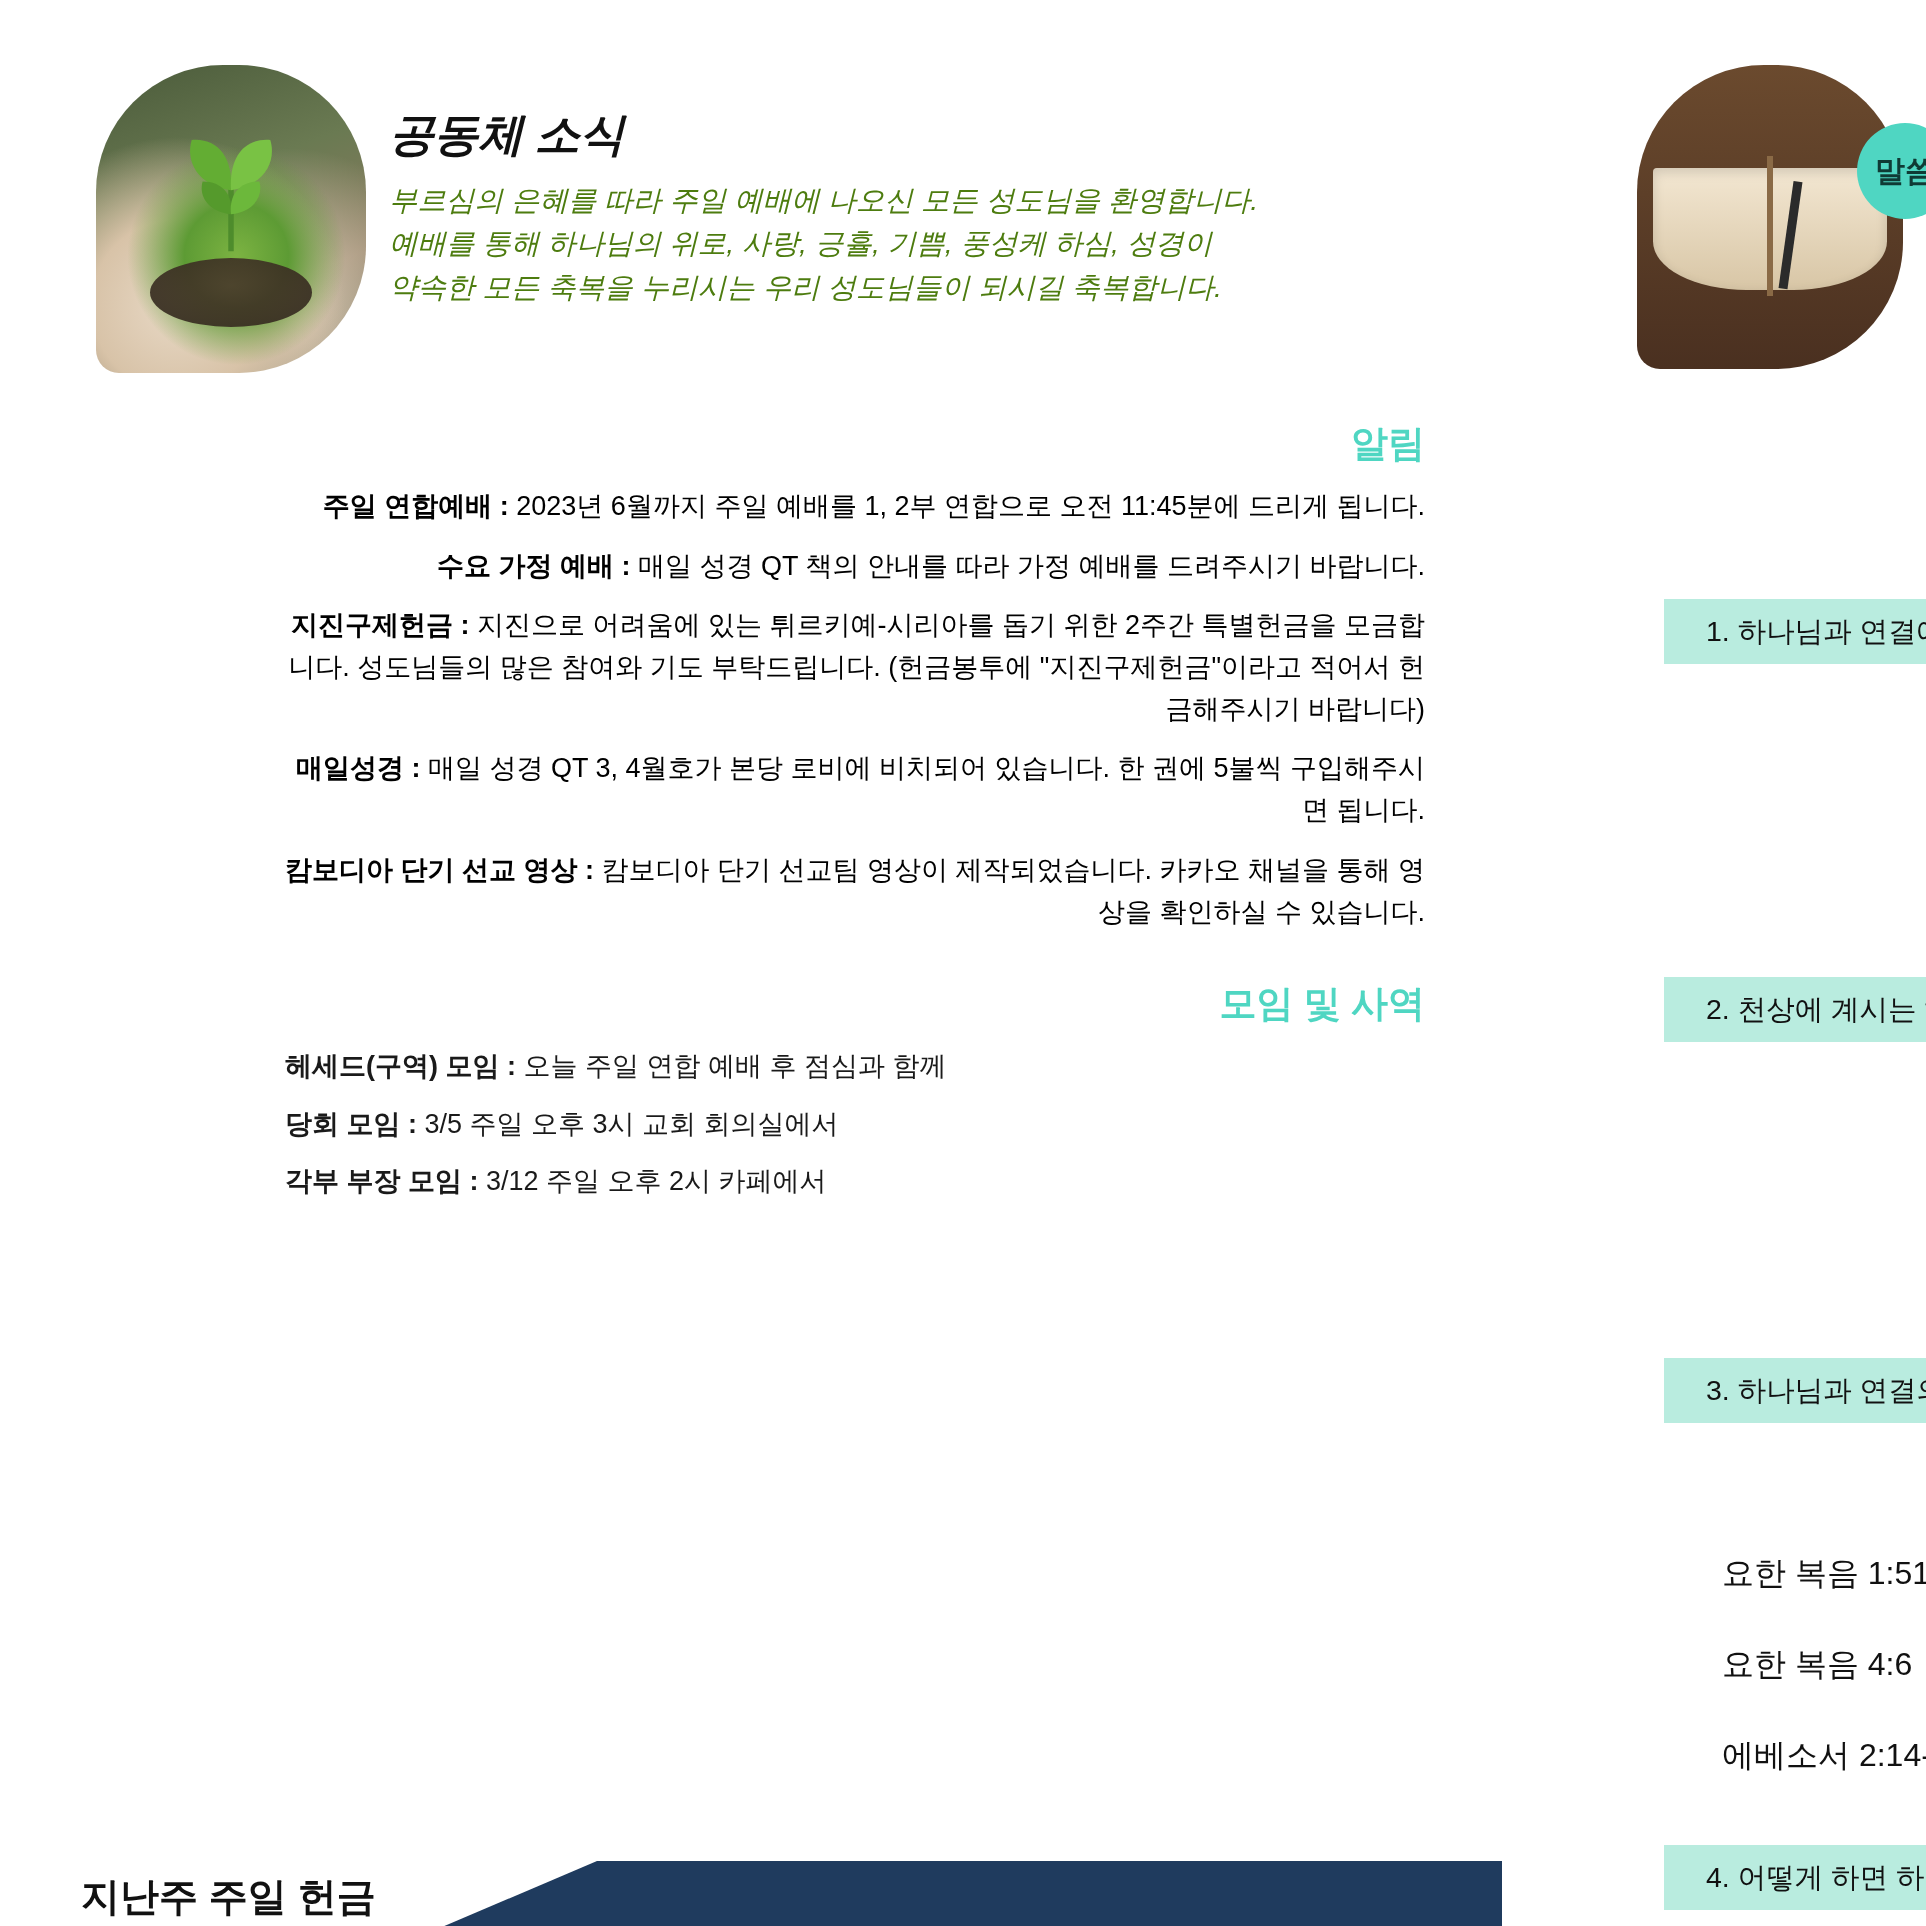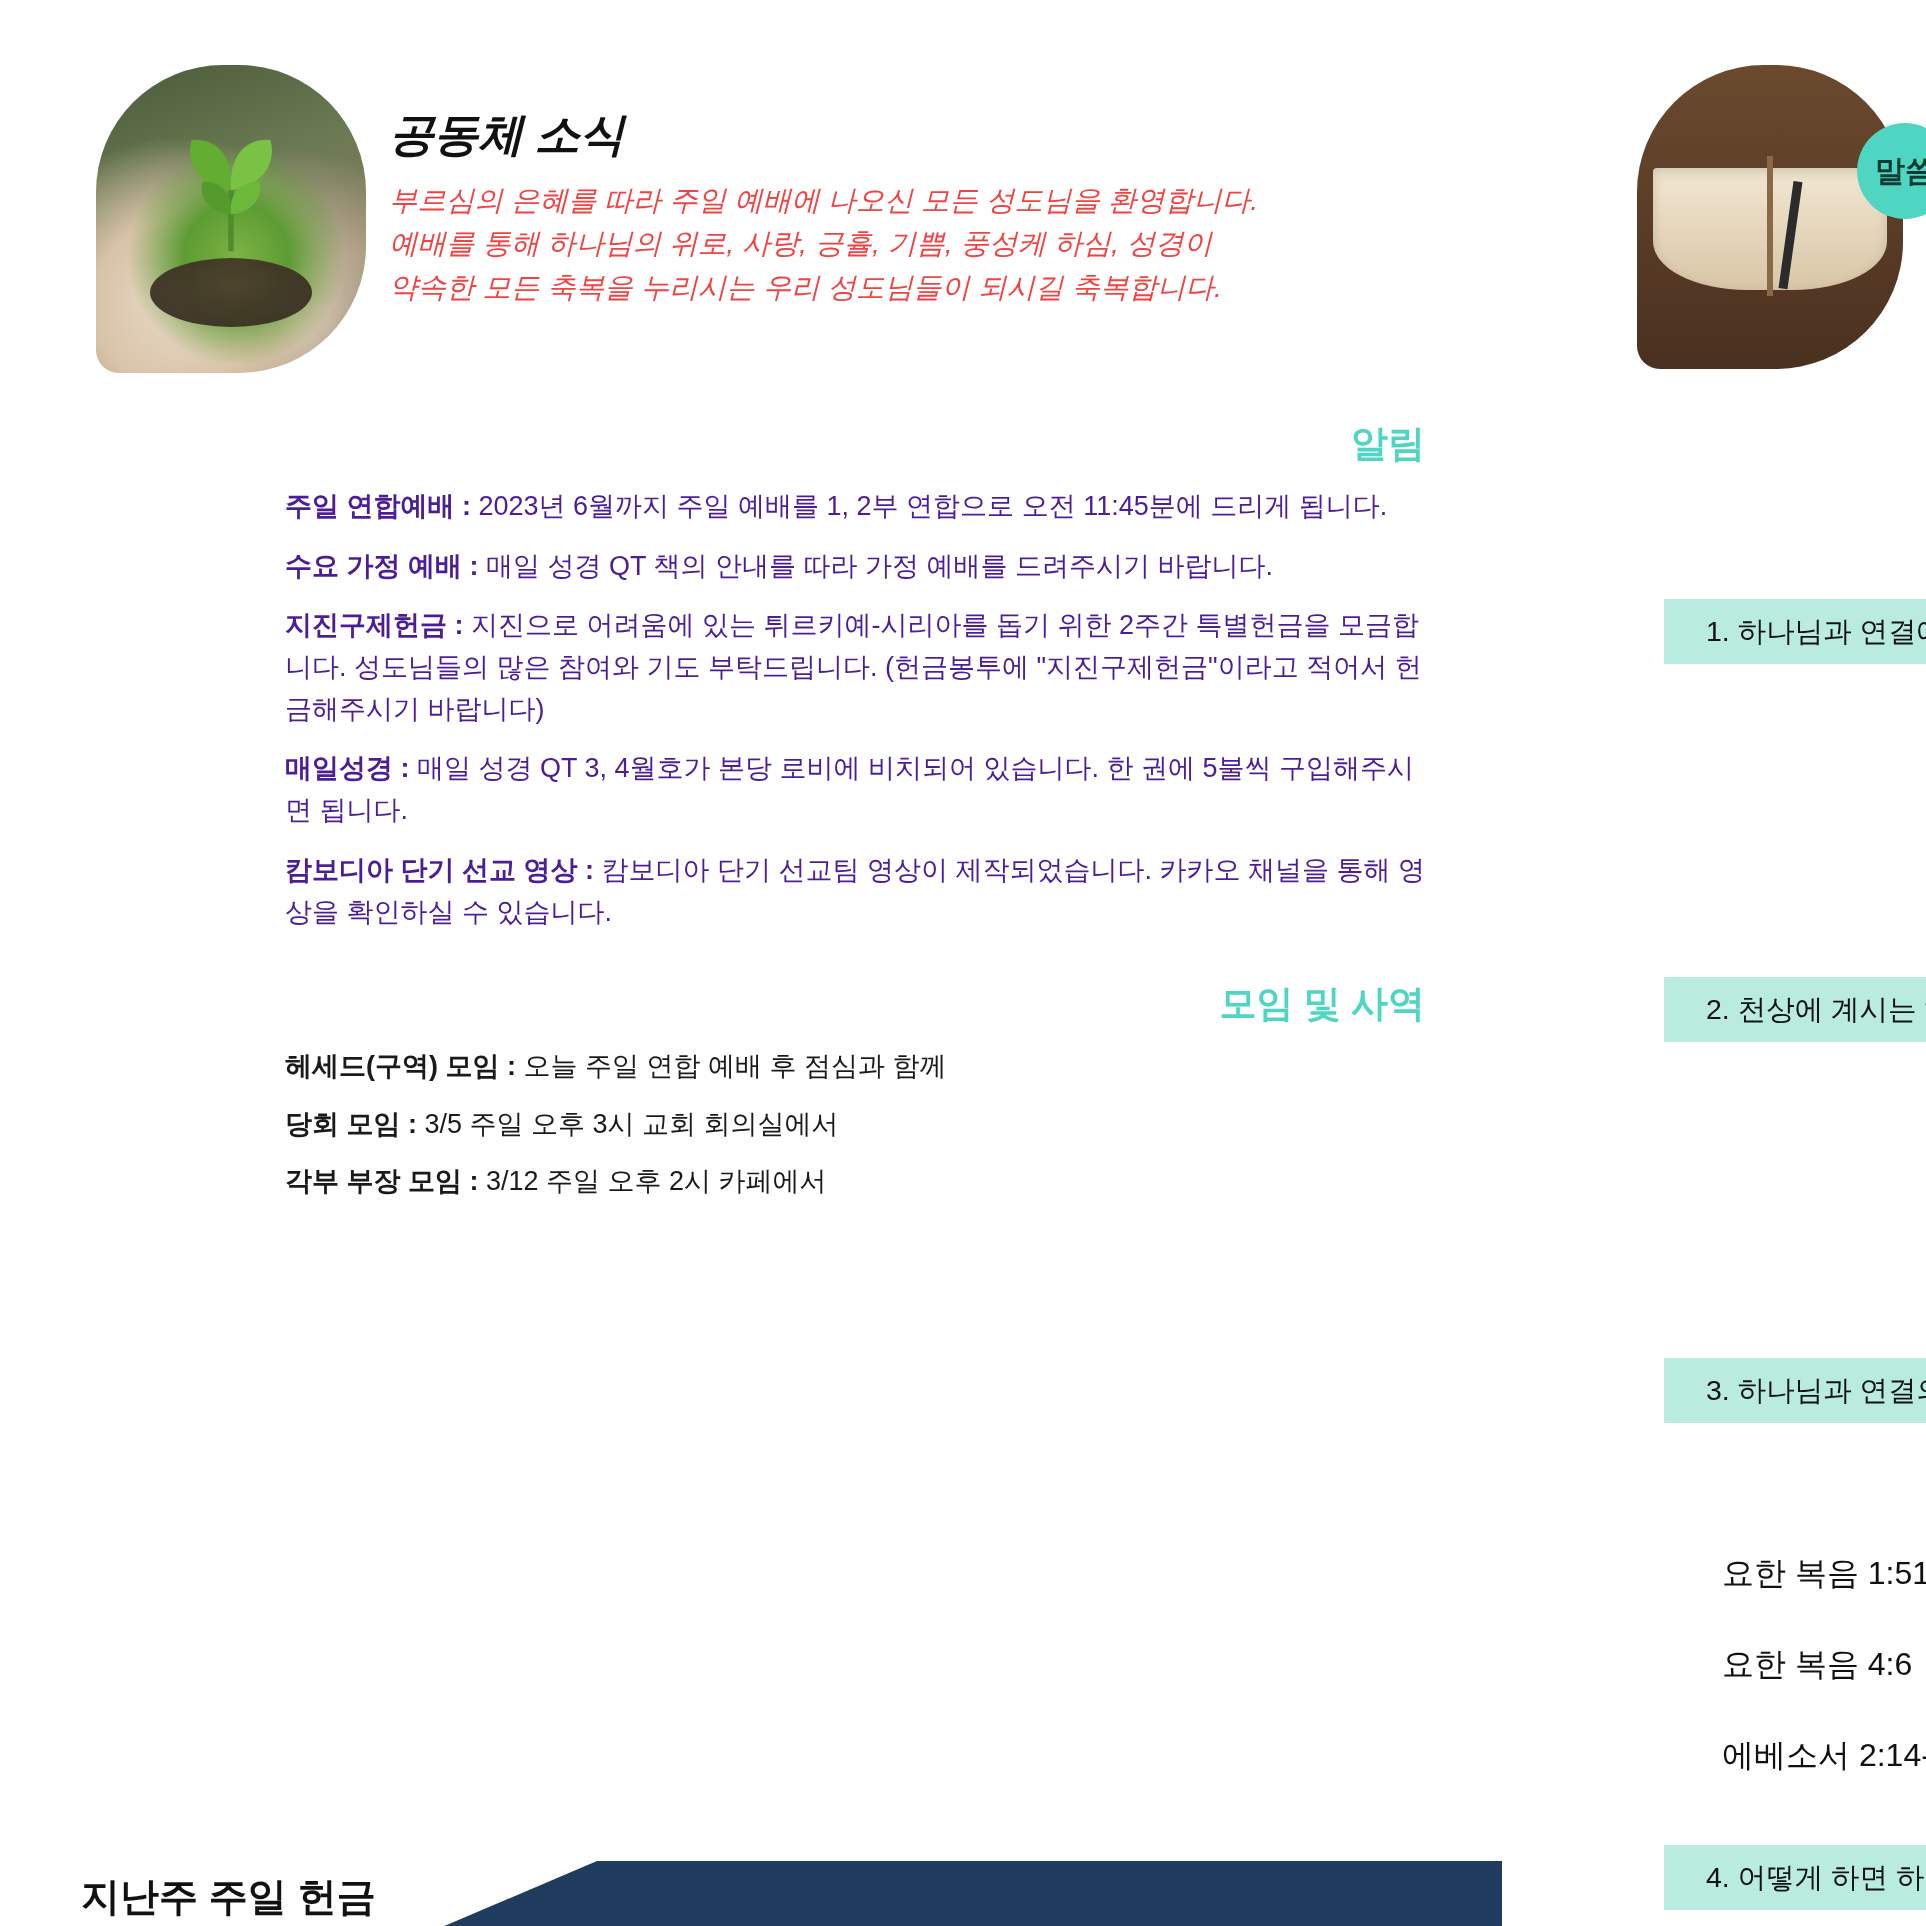--- a/index.html
+++ b/index.html
@@ -67,37 +67,38 @@
   .head-title {
     font-size: 45px;
     font-weight: bold;
     color: #111;
     letter-spacing: -0.4px;
     margin-bottom: 14px;
   }
   .head-lines {
     font-size: 28.5px;
     line-height: 1.52;
-    color: #ef4444;
+    color: #4d7c0f;
   }
 
   
   .sec-title {
     font-size: 37px;
     font-weight: bold;
     color: #4fd6c2;
     margin: 46px 0 17px 92px;
     text-align: right;
   }
   .notice-list { margin-left: 189px; }
   .notice {
     font-size: 27px;
     line-height: 1.55;
     margin-bottom: 17.7px;
-    color: #4c1d95;
+    color: #000000;
+    text-align: right;
   }
   .notice b { font-weight: bold; }
 
   .meet-list { margin-left: 189px; }
   .meet {
     font-size: 27px;
     line-height: 1.5;
     margin-bottom: 17px;
   }
   .meet b { font-weight: bold; }

